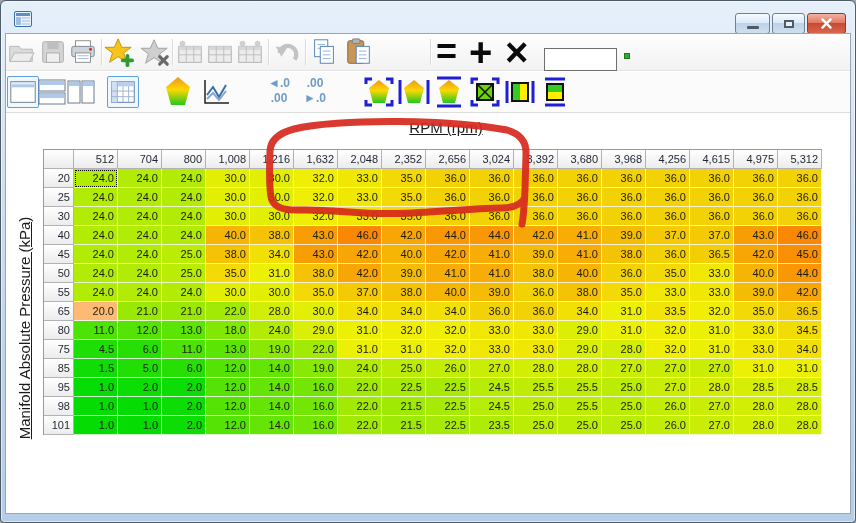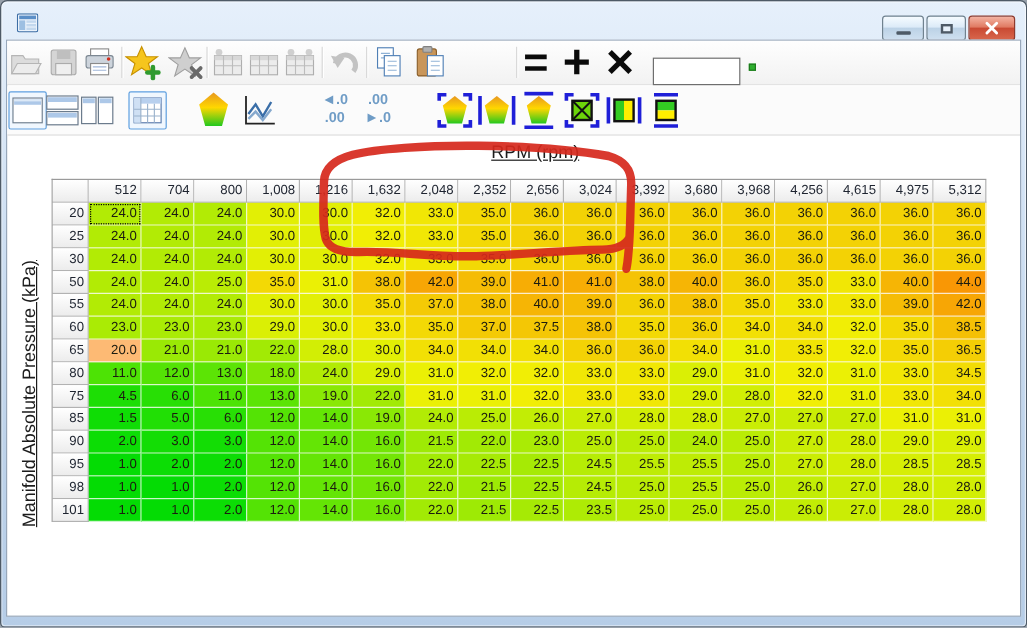--- a/index.html
+++ b/index.html
@@ -427,20 +427,60 @@
               <td class="val" style="background: rgb(243, 210, 5);">36.0</td>
               <td class="val" style="background: rgb(243, 210, 5);">36.0</td>
               <td class="val" style="background: rgb(243, 210, 5);">36.0</td>
               <td class="val" style="background: rgb(243, 210, 5);">36.0</td>
               <td class="val" style="background: rgb(243, 210, 5);">36.0</td>
               <td class="val" style="background: rgb(243, 210, 5);">36.0</td>
               <td class="val" style="background: rgb(243, 210, 5);">36.0</td>
               <td class="val" style="background: rgb(243, 210, 5);">36.0</td>
             </tr>
             <tr>
+              <td class="rhdr">40</td>
+              <td class="val" style="background: rgb(178, 235, 5);">24.0</td>
+              <td class="val" style="background: rgb(178, 235, 5);">24.0</td>
+              <td class="val" style="background: rgb(178, 235, 5);">24.0</td>
+              <td class="val" style="background: rgb(246, 181, 5);">40.0</td>
+              <td class="val" style="background: rgb(245, 195, 5);">38.0</td>
+              <td class="val" style="background: rgb(248, 158, 5);">43.0</td>
+              <td class="val" style="background: rgb(250, 136, 5);">46.0</td>
+              <td class="val" style="background: rgb(247, 166, 5);">42.0</td>
+              <td class="val" style="background: rgb(249, 151, 5);">44.0</td>
+              <td class="val" style="background: rgb(249, 151, 5);">44.0</td>
+              <td class="val" style="background: rgb(247, 166, 5);">42.0</td>
+              <td class="val" style="background: rgb(247, 173, 5);">41.0</td>
+              <td class="val" style="background: rgb(245, 188, 5);">39.0</td>
+              <td class="val" style="background: rgb(244, 202, 5);">37.0</td>
+              <td class="val" style="background: rgb(244, 202, 5);">37.0</td>
+              <td class="val" style="background: rgb(248, 158, 5);">43.0</td>
+              <td class="val" style="background: rgb(250, 136, 5);">46.0</td>
+            </tr>
+            <tr>
+              <td class="rhdr">45</td>
+              <td class="val" style="background: rgb(178, 235, 5);">24.0</td>
+              <td class="val" style="background: rgb(178, 235, 5);">24.0</td>
+              <td class="val" style="background: rgb(186, 236, 5);">25.0</td>
+              <td class="val" style="background: rgb(245, 195, 5);">38.0</td>
+              <td class="val" style="background: rgb(242, 224, 5);">34.0</td>
+              <td class="val" style="background: rgb(248, 158, 5);">43.0</td>
+              <td class="val" style="background: rgb(247, 166, 5);">42.0</td>
+              <td class="val" style="background: rgb(246, 181, 5);">40.0</td>
+              <td class="val" style="background: rgb(247, 166, 5);">42.0</td>
+              <td class="val" style="background: rgb(247, 173, 5);">41.0</td>
+              <td class="val" style="background: rgb(245, 188, 5);">39.0</td>
+              <td class="val" style="background: rgb(247, 173, 5);">41.0</td>
+              <td class="val" style="background: rgb(245, 195, 5);">38.0</td>
+              <td class="val" style="background: rgb(243, 210, 5);">36.0</td>
+              <td class="val" style="background: rgb(244, 206, 5);">36.5</td>
+              <td class="val" style="background: rgb(247, 166, 5);">42.0</td>
+              <td class="val" style="background: rgb(249, 143, 5);">45.0</td>
+            </tr>
+            <tr>
               <td class="rhdr">50</td>
               <td class="val" style="background: rgb(178, 235, 5);">24.0</td>
               <td class="val" style="background: rgb(178, 235, 5);">24.0</td>
               <td class="val" style="background: rgb(186, 236, 5);">25.0</td>
               <td class="val" style="background: rgb(243, 217, 5);">35.0</td>
               <td class="val" style="background: rgb(235, 240, 5);">31.0</td>
               <td class="val" style="background: rgb(245, 195, 5);">38.0</td>
               <td class="val" style="background: rgb(247, 166, 5);">42.0</td>
               <td class="val" style="background: rgb(245, 188, 5);">39.0</td>
               <td class="val" style="background: rgb(247, 173, 5);">41.0</td>
@@ -467,40 +507,20 @@
               <td class="val" style="background: rgb(245, 188, 5);">39.0</td>
               <td class="val" style="background: rgb(243, 210, 5);">36.0</td>
               <td class="val" style="background: rgb(245, 195, 5);">38.0</td>
               <td class="val" style="background: rgb(243, 217, 5);">35.0</td>
               <td class="val" style="background: rgb(241, 231, 5);">33.0</td>
               <td class="val" style="background: rgb(241, 231, 5);">33.0</td>
               <td class="val" style="background: rgb(245, 188, 5);">39.0</td>
               <td class="val" style="background: rgb(247, 166, 5);">42.0</td>
             </tr>
             <tr>
-              <td class="rhdr">60</td>
-              <td class="val" style="background: rgb(170, 235, 5);">23.0</td>
-              <td class="val" style="background: rgb(170, 235, 5);">23.0</td>
-              <td class="val" style="background: rgb(170, 235, 5);">23.0</td>
-              <td class="val" style="background: rgb(218, 239, 5);">29.0</td>
-              <td class="val" style="background: rgb(226, 239, 5);">30.0</td>
-              <td class="val" style="background: rgb(241, 231, 5);">33.0</td>
-              <td class="val" style="background: rgb(243, 217, 5);">35.0</td>
-              <td class="val" style="background: rgb(244, 202, 5);">37.0</td>
-              <td class="val" style="background: rgb(244, 199, 5);">37.5</td>
-              <td class="val" style="background: rgb(245, 195, 5);">38.0</td>
-              <td class="val" style="background: rgb(243, 217, 5);">35.0</td>
-              <td class="val" style="background: rgb(243, 210, 5);">36.0</td>
-              <td class="val" style="background: rgb(242, 224, 5);">34.0</td>
-              <td class="val" style="background: rgb(242, 224, 5);">34.0</td>
-              <td class="val" style="background: rgb(241, 238, 5);">32.0</td>
-              <td class="val" style="background: rgb(243, 217, 5);">35.0</td>
-              <td class="val" style="background: rgb(245, 192, 5);">38.5</td>
-            </tr>
-            <tr>
               <td class="rhdr">65</td>
               <td class="val" style="background: #fdba74;">20.0</td>
               <td class="val" style="background: rgb(154, 233, 5);">21.0</td>
               <td class="val" style="background: rgb(154, 233, 5);">21.0</td>
               <td class="val" style="background: rgb(162, 234, 5);">22.0</td>
               <td class="val" style="background: rgb(210, 238, 5);">28.0</td>
               <td class="val" style="background: rgb(226, 239, 5);">30.0</td>
               <td class="val" style="background: rgb(242, 224, 5);">34.0</td>
               <td class="val" style="background: rgb(242, 224, 5);">34.0</td>
               <td class="val" style="background: rgb(242, 224, 5);">34.0</td>
@@ -565,40 +585,20 @@
               <td class="val" style="background: rgb(186, 236, 5);">25.0</td>
               <td class="val" style="background: rgb(194, 237, 5);">26.0</td>
               <td class="val" style="background: rgb(202, 237, 5);">27.0</td>
               <td class="val" style="background: rgb(210, 238, 5);">28.0</td>
               <td class="val" style="background: rgb(210, 238, 5);">28.0</td>
               <td class="val" style="background: rgb(202, 237, 5);">27.0</td>
               <td class="val" style="background: rgb(202, 237, 5);">27.0</td>
               <td class="val" style="background: rgb(202, 237, 5);">27.0</td>
               <td class="val" style="background: rgb(235, 240, 5);">31.0</td>
               <td class="val" style="background: rgb(235, 240, 5);">31.0</td>
-            </tr>
-            <tr>
-              <td class="rhdr">90</td>
-              <td class="val" style="background: rgb(12, 221, 5);">2.0</td>
-              <td class="val" style="background: rgb(19, 221, 5);">3.0</td>
-              <td class="val" style="background: rgb(19, 221, 5);">3.0</td>
-              <td class="val" style="background: rgb(84, 227, 5);">12.0</td>
-              <td class="val" style="background: rgb(100, 229, 5);">14.0</td>
-              <td class="val" style="background: rgb(115, 230, 5);">16.0</td>
-              <td class="val" style="background: rgb(158, 234, 5);">21.5</td>
-              <td class="val" style="background: rgb(162, 234, 5);">22.0</td>
-              <td class="val" style="background: rgb(170, 235, 5);">23.0</td>
-              <td class="val" style="background: rgb(186, 236, 5);">25.0</td>
-              <td class="val" style="background: rgb(186, 236, 5);">25.0</td>
-              <td class="val" style="background: rgb(178, 235, 5);">24.0</td>
-              <td class="val" style="background: rgb(186, 236, 5);">25.0</td>
-              <td class="val" style="background: rgb(202, 237, 5);">27.0</td>
-              <td class="val" style="background: rgb(210, 238, 5);">28.0</td>
-              <td class="val" style="background: rgb(218, 239, 5);">29.0</td>
-              <td class="val" style="background: rgb(218, 239, 5);">29.0</td>
             </tr>
             <tr>
               <td class="rhdr">95</td>
               <td class="val" style="background: rgb(4, 220, 4);">1.0</td>
               <td class="val" style="background: rgb(12, 221, 5);">2.0</td>
               <td class="val" style="background: rgb(12, 221, 5);">2.0</td>
               <td class="val" style="background: rgb(84, 227, 5);">12.0</td>
               <td class="val" style="background: rgb(100, 229, 5);">14.0</td>
               <td class="val" style="background: rgb(115, 230, 5);">16.0</td>
               <td class="val" style="background: rgb(162, 234, 5);">22.0</td>

